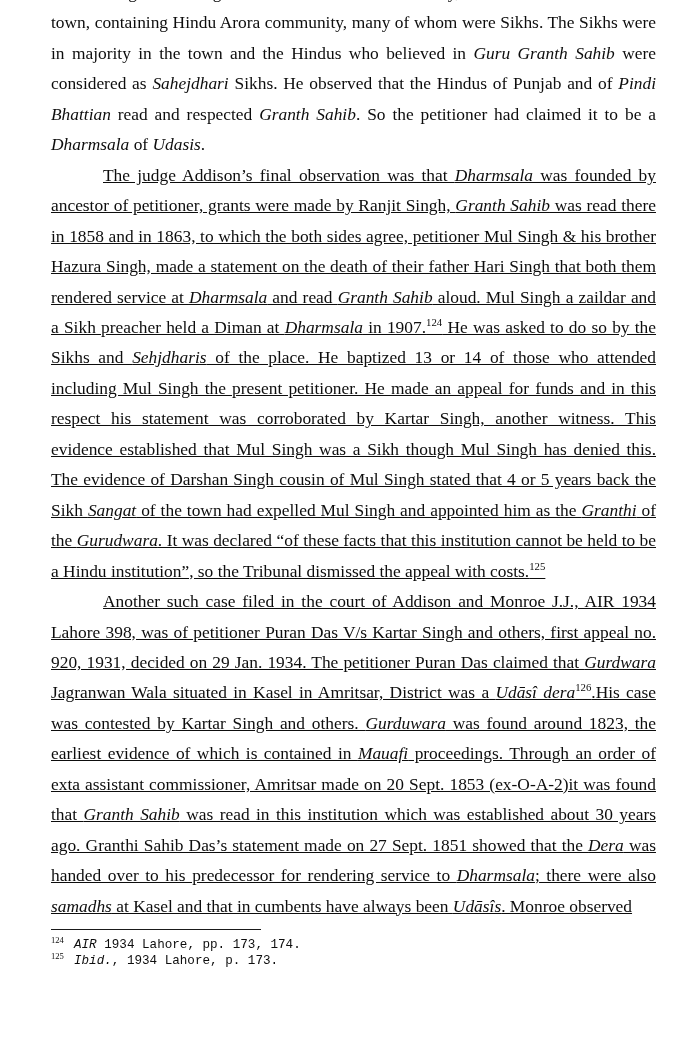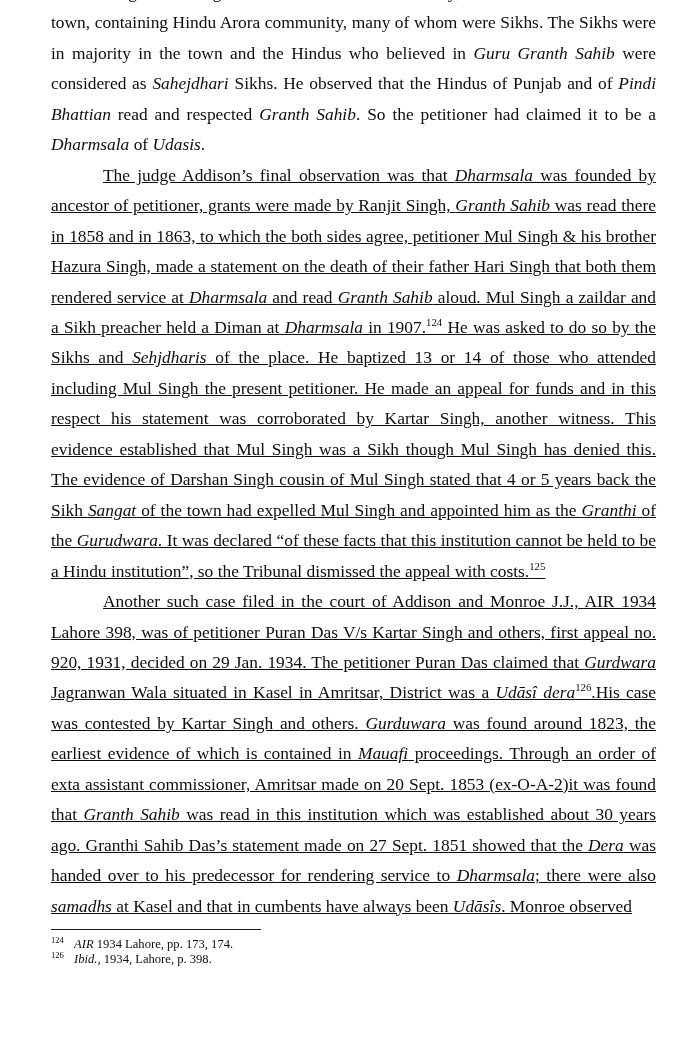--- a/index.html
+++ b/index.html
@@ -69,34 +69,35 @@
   }
   .footnote-item .fn-num {
     display: inline-block;
     width: 23px;
     font-size: 8.6px;
     vertical-align: super;
     line-height: 0;
   }
   .footnote-item .fn-text {
     display: inline;
+    font-family: Liberation Mono, monospace;
   }
 </style>
 </head>
 <body>
 
 <div class="page">
 
   <div class="body-text">
       <p>of Mul Singh. Mul Singh succeeded his brother. Fourthly, <i>Pindi Bhattian</i> was a small town, containing Hindu Arora community, many of whom were Sikhs. The Sikhs were in majority in the town and the Hindus who believed in <i>Guru Granth Sahib</i> were considered as <i>Sahejdhari</i> Sikhs. He observed that the Hindus of Punjab and of <i>Pindi Bhattian</i> read and respected <i>Granth Sahib</i>. So the petitioner had claimed it to be a <i>Dharmsala</i> of <i>Udasis</i>.</p>
       <p class="indent">The judge Addison’s final observation was that <i>Dharmsala</i> was founded by ancestor of petitioner, grants were made by Ranjit Singh, <i>Granth Sahib</i> was read there in 1858 and in 1863, to which the both sides agree, petitioner Mul Singh &amp; his brother Hazura Singh, made a statement on the death of their father Hari Singh that both them rendered service at <i>Dharmsala</i> and read <i>Granth Sahib</i> aloud. Mul Singh a zaildar and a Sikh preacher held a Diman at <i>Dharmsala</i> in 1907.<sup class="fnref">124</sup> He was asked to do so by the Sikhs and <i>Sehjdharis</i> of the place. He baptized 13 or 14 of those who attended including Mul Singh the present petitioner. He made an appeal for funds and in this respect his statement was corroborated by Kartar Singh, another witness. This evidence established that Mul Singh was a Sikh though Mul Singh has denied this. The evidence of Darshan Singh cousin of Mul Singh stated that 4 or 5 years back the Sikh <i>Sangat</i> of the town had expelled Mul Singh and appointed him as the <i>Granthi</i> of the <i>Gurudwara</i>. It was declared “of these facts that this institution cannot be held to be a Hindu institution”, so the Tribunal dismissed the appeal with costs.<sup class="fnref">125</sup></p>
       <p class="indent">Another such case filed in the court of Addison and Monroe J.J., AIR 1934 Lahore 398, was of petitioner Puran Das V/s Kartar Singh and others, first appeal no. 920, 1931, decided on 29 Jan. 1934. The petitioner Puran Das claimed that <i>Gurdwara</i> Jagranwan Wala situated in Kasel in Amritsar, District was a <i>Udāsî dera</i><sup class="fnref">126</sup>.His case was contested by Kartar Singh and others. <i>Gurduwara</i> was found around 1823, the earliest evidence of which is contained in <i>Mauafi</i> proceedings. Through an order of exta assistant commissioner, Amritsar made on 20 Sept. 1853 (ex-O-A-2)it was found that <i>Granth Sahib</i> was read in this institution which was established about 30 years ago. Granthi  Sahib Das’s statement made on 27 Sept. 1851 showed that the <i>Dera</i> was handed over to his predecessor for rendering service to <i>Dharmsala</i>; there were also <i>samadhs</i> at Kasel and that in cumbents have always been <i>Udāsîs</i>. Monroe observed</p>
     </div>
 
   <div class="footnote-area">
     <div class="footnote-rule"></div>
     <div class="footnote-list">
         <div class="footnote-item"><span class="fn-num">124</span><span class="fn-text"><i>AIR</i> 1934 Lahore, pp. 173, 174.</span></div>
-        <div class="footnote-item"><span class="fn-num">126</span><span class="fn-text"><i>Ibid.</i>, 1934, Lahore, p. 398.</span></div>
+        <div class="footnote-item"><span class="fn-num">125</span><span class="fn-text"><i>Ibid.</i>, 1934 Lahore, p. 173.</span></div>
       </div>
   </div>
 
 </div>
 
 </body></html>

